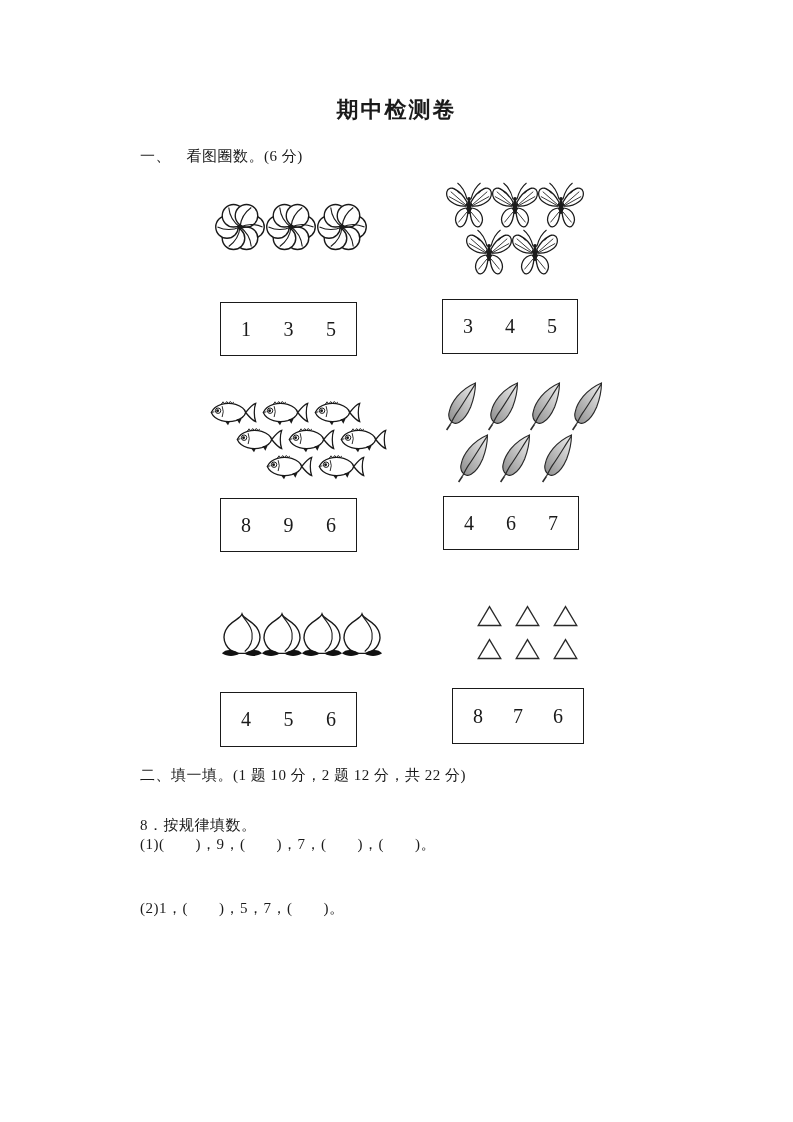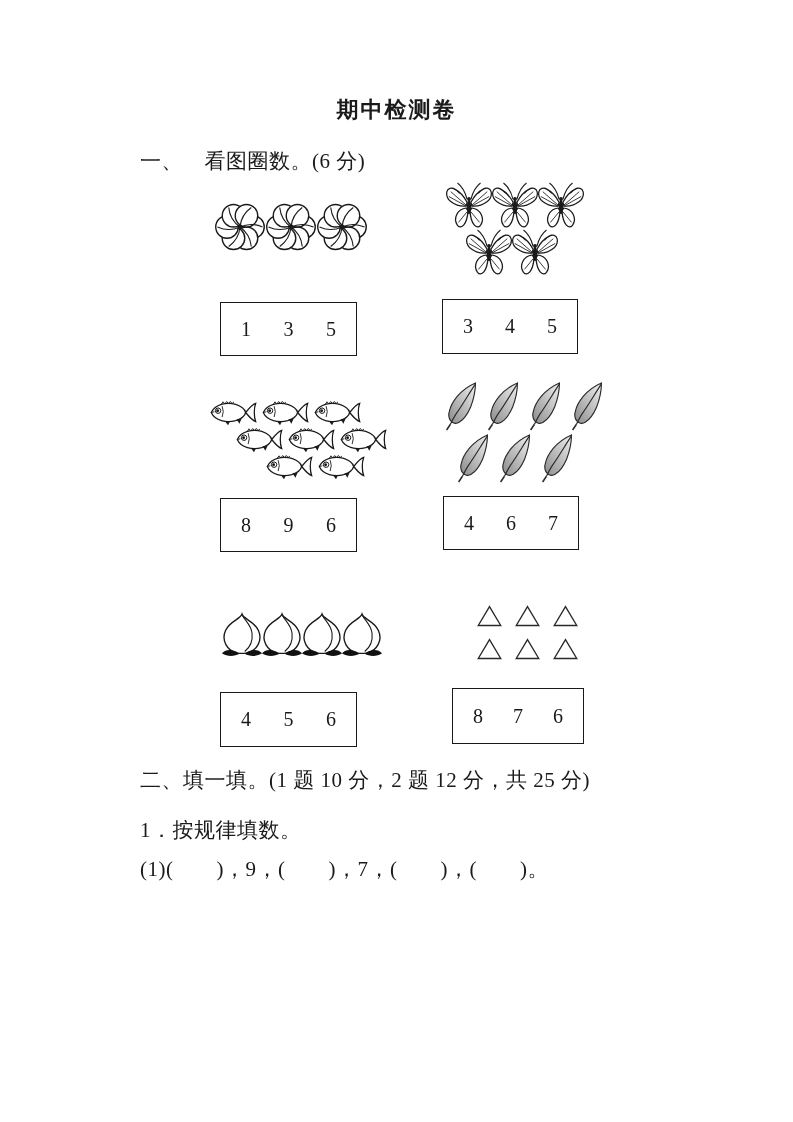--- a/index.html
+++ b/index.html
@@ -12,26 +12,26 @@
     color:#1a1a1a;
     overflow:hidden;
   }
   .title{
     position:absolute;top:95px;left:0;width:100%;
     margin:0;text-align:center;
     font-size:22px;font-weight:bold;letter-spacing:2px;
   }
   .text{
     position:absolute;left:140px;
-    font-size:21px;letter-spacing:0.5px;white-space:pre;
+    font-size:15px;letter-spacing:0.5px;white-space:pre;
   }
   .s1-heading{top:147px;}
   .s2-heading{top:766px;}
   .q1{top:816px;}
-  .l1{top:855px;}
+  .l1{top:835px;}
   .l2{top:899px;}
   .l3{top:943px;}
 
   .pic{position:absolute;}
   .icon-row{display:flex;align-items:flex-end;}
   .pic-flowers{left:214px;top:199px;}
   .pic-flowers svg{width:52px;height:56px;margin-right:-1px;}
   .pic-butterflies{left:445px;top:182px;}
   .pic-butterflies svg{width:48px;height:52px;margin-right:-2px;}
   .pic-butterflies .icon-row:nth-child(2){margin-left:20px;margin-top:-5px;}
@@ -499,17 +499,18 @@
       <span>4</span>
       <span>5</span>
       <span>6</span>
     </div>
   <div class="numbox box5">
       <span>8</span>
       <span>7</span>
       <span>6</span>
     </div>
 
-  <div class="text s2-heading">二、填一填。(1 题 10 分，2 题 12 分，共 25 分)</div>
-  <div class="text q1">1．按规律填数。</div>
+  <div class="text s2-heading">二、填一填。(1 题 10 分，2 题 12 分，共 22 分)</div>
+  <div class="text q1">8．按规律填数。</div>
   <div class="text l1">(1)(　　)，9，(　　)，7，(　　)，(　　)。</div>
+  <div class="text l2">(2)1，(　　)，5，7，(　　)。</div>
 
 </div>
 
 </body></html>

